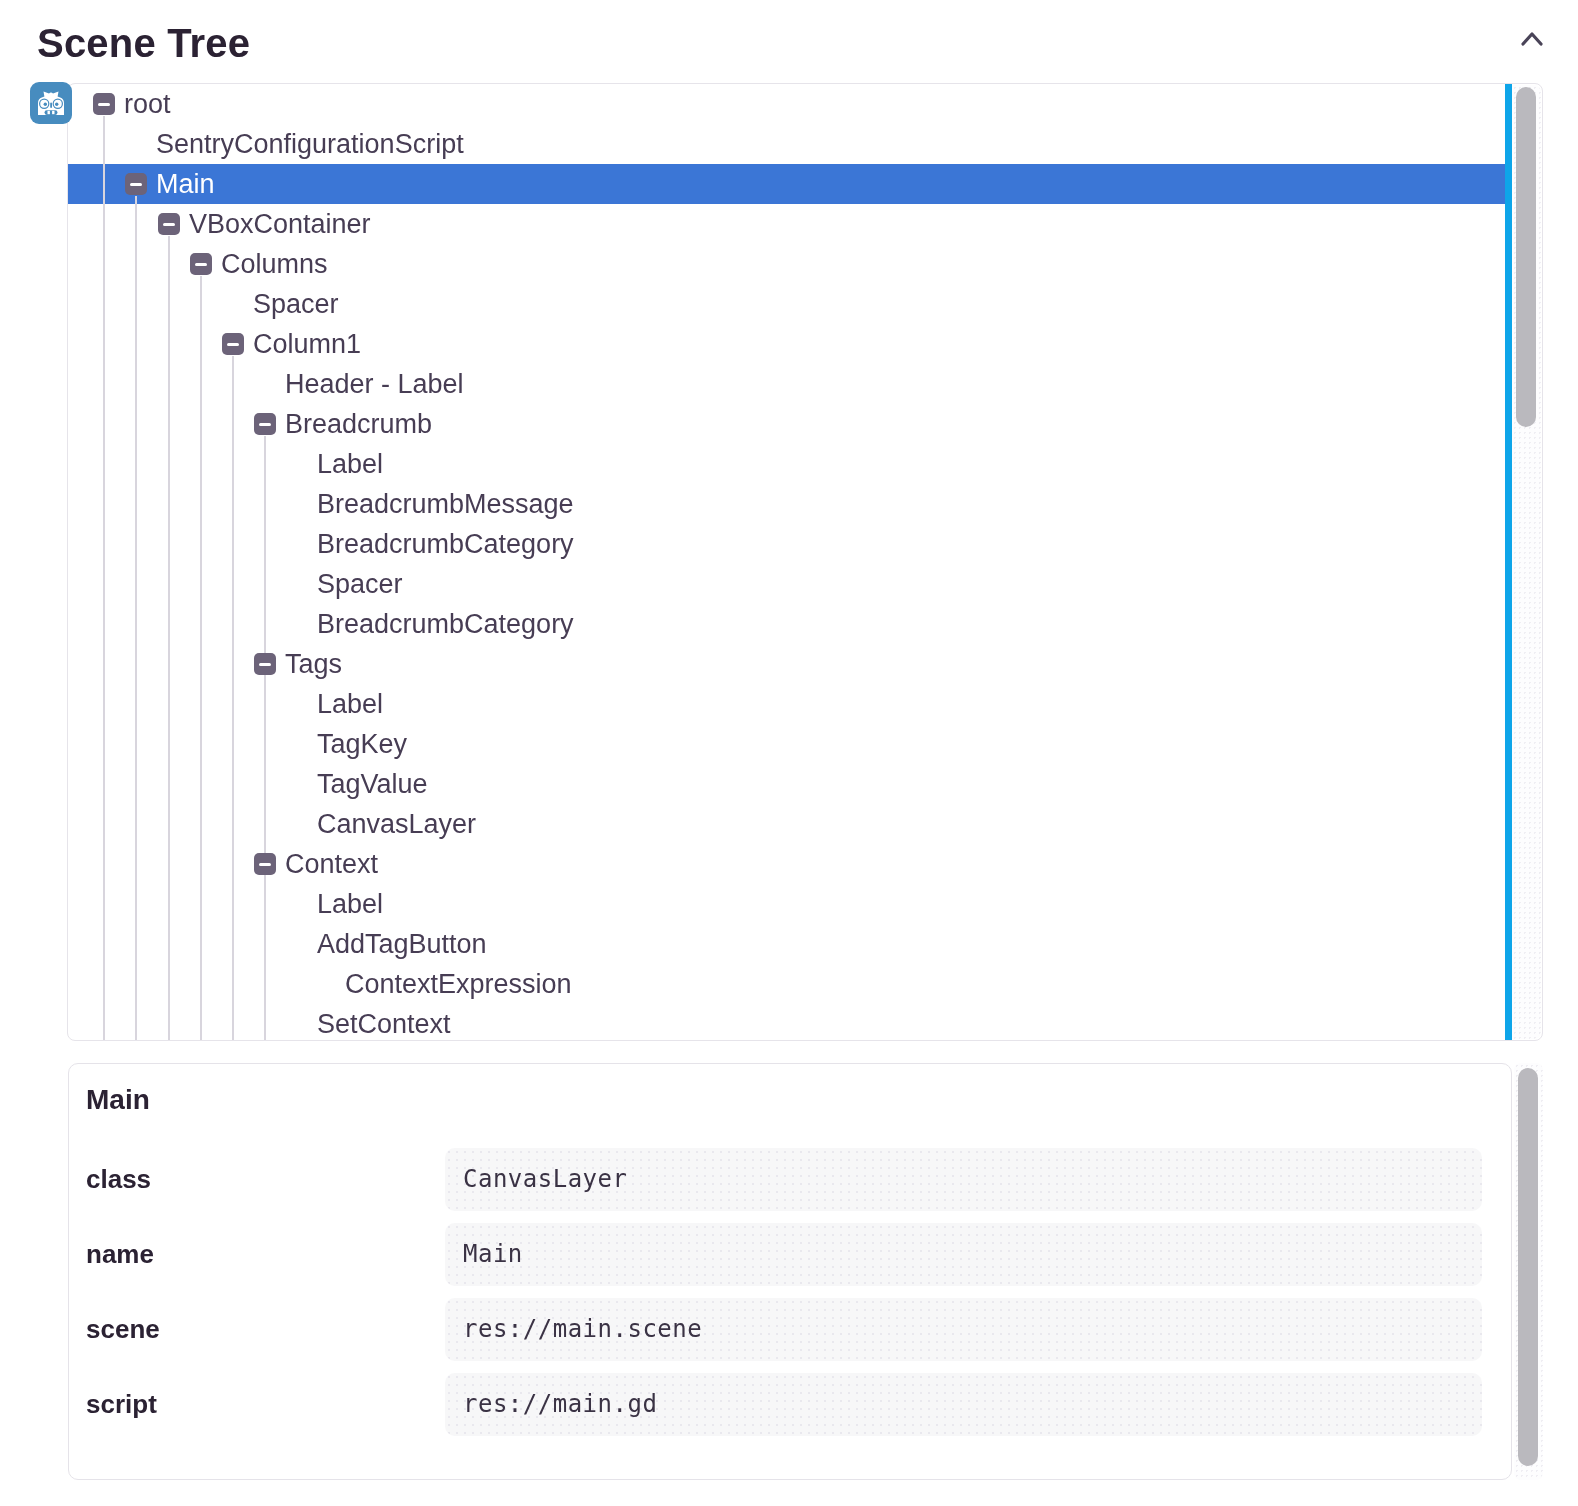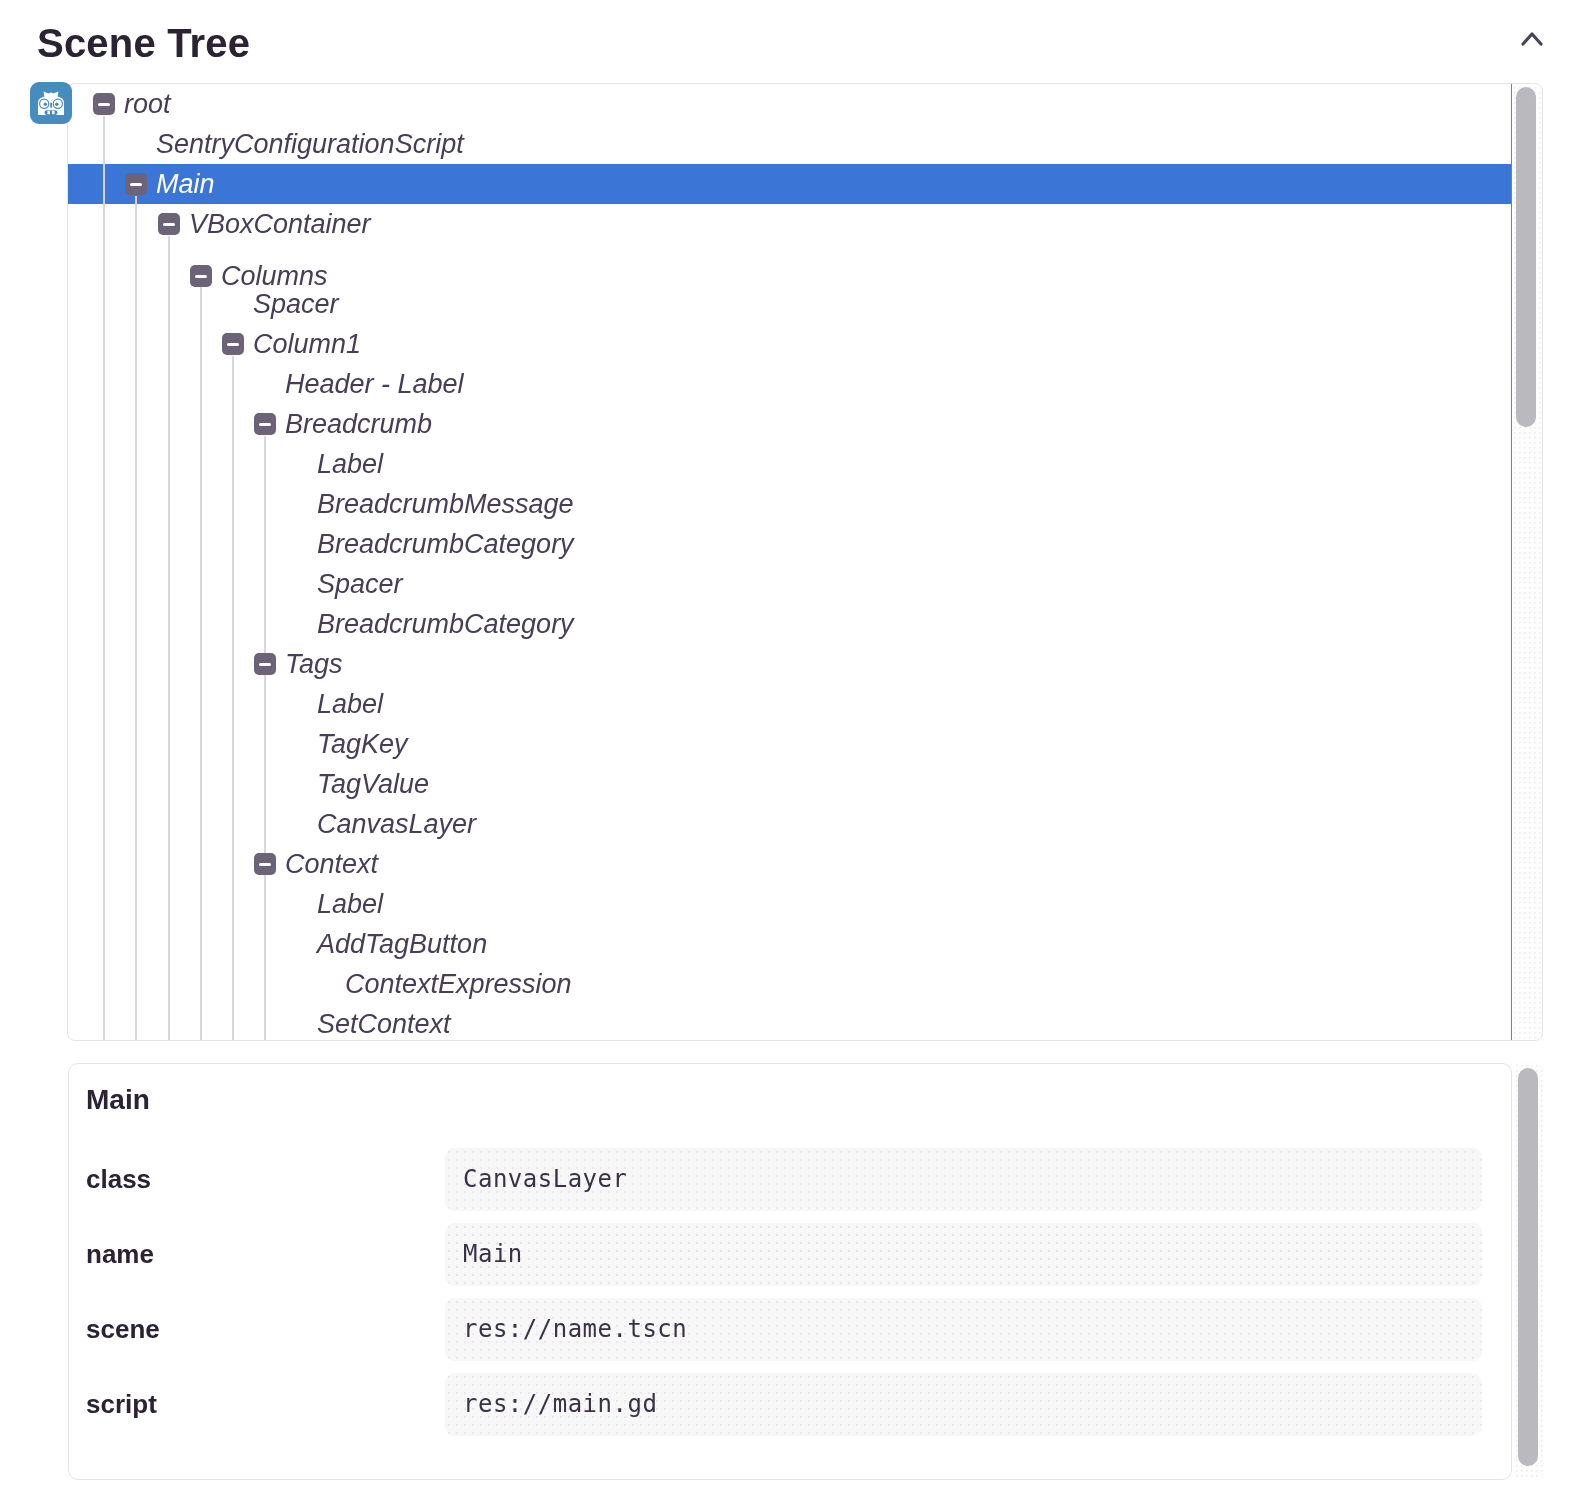--- a/index.html
+++ b/index.html
@@ -19,21 +19,21 @@
     background:none; border:none; padding:4px; cursor:pointer;
   }
 
   
   .tree-panel {
     position:absolute; left:67px; top:83px; width:1476px; height:958px;
     border:1px solid #e6e4ea; border-radius:8px; background:#fff; box-sizing:border-box;
   }
   .tree-content {
     position:absolute; left:0; top:0; bottom:0; right:30px;
-    border-right:1px solid #0ea5e9; overflow:hidden;font-style:italic;
+    border-right:7px solid #0ea5e9; overflow:hidden;
   }
   .tree-row {
     position:absolute; left:0; right:0; height:40px; line-height:40px;
     color:#473d54; font-size:27px; cursor:pointer; white-space:nowrap;
   }
   .tree-row.selected { background:#3b76d6; color:#ffffff; }
   .tree-toggle {
     position:absolute; top:9px; width:22px; height:22px; border-radius:5px;
     background:#6c6379; z-index:2; cursor:pointer;
   }
@@ -137,21 +137,21 @@
           <div class="minus"></div>
         </div>
     <span class="tree-label" style="left: 88px;">Main</span>
   </div>
       <div class="tree-row" style="top: 120px;">
     <div class="tree-toggle" style="left: 90px;">
           <div class="minus"></div>
         </div>
     <span class="tree-label" style="left: 121px;">VBoxContainer</span>
   </div>
-      <div class="tree-row" style="top: 172px;">
+      <div class="tree-row" style="top: 160px;">
     <div class="tree-toggle" style="left: 122px;">
           <div class="minus"></div>
         </div>
     <span class="tree-label" style="left: 153px;">Columns</span>
   </div>
       <div class="tree-row" style="top: 200px;">
 
     <span class="tree-label" style="left: 185px;">Spacer</span>
   </div>
       <div class="tree-row" style="top: 240px;">
@@ -254,21 +254,21 @@
       <div>
     <div class="detail-row-label" style="top: 84px;">class</div>
     <div class="detail-value-box" style="top: 84px;">CanvasLayer</div>
   </div>
       <div>
     <div class="detail-row-label" style="top: 159px;">name</div>
     <div class="detail-value-box" style="top: 159px;">Main</div>
   </div>
       <div>
     <div class="detail-row-label" style="top: 234px;">scene</div>
-    <div class="detail-value-box" style="top: 234px;">res://name.tscn</div>
+    <div class="detail-value-box" style="top: 234px;">res://main.scene</div>
   </div>
       <div>
     <div class="detail-row-label" style="top: 309px;">script</div>
     <div class="detail-value-box" style="top: 309px;">res://main.gd</div>
   </div>
     </div>
 </div>
 <div class="details-scroll">
   <div class="scroll-thumb"></div>
 </div>

